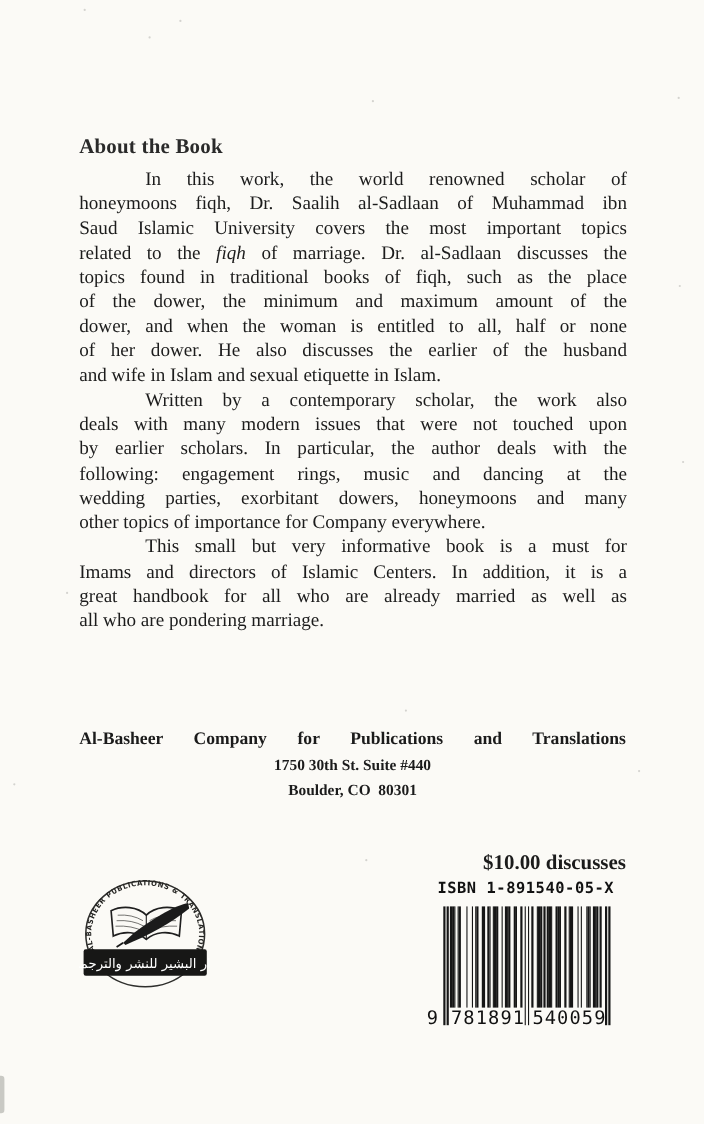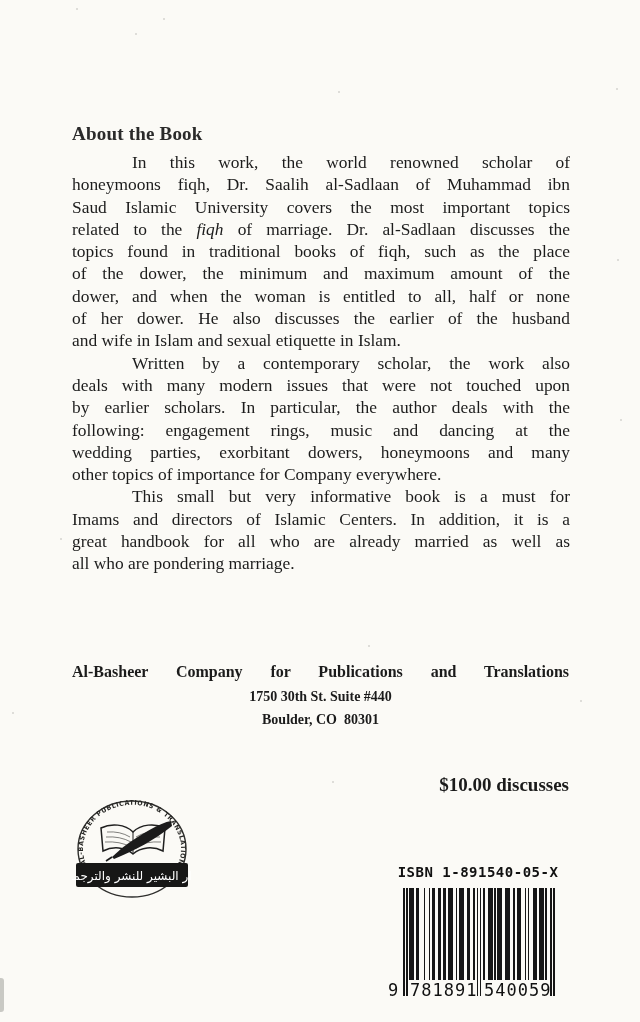--- a/index.html
+++ b/index.html
@@ -28,21 +28,21 @@
   .pub .company { font-size:16px; line-height:26px; text-align:justify; text-align-last:justify; }
   .pub .addr { font-size:14px; line-height:23px;text-align:center; }
   .price {
     position:absolute; left:72px; top:774px; width:497px;
     text-align:right; font-weight:bold; font-size:19px; color:#1b1b1b;
   }
 
   .logo { position:absolute; left:72px; top:799px; width:120px; height:122px; }
 
   .barcode {
-    position:absolute; left:388px; top:862px; width:182px; height:148px;
+    position:absolute; left:388px; top:798px; width:182px; height:148px;
     font-family:"DejaVu Sans Mono",monospace; color:#111;
   }
   .isbn {
     position:absolute; left:8px; top:2px; width:164px; text-align:center;
     font-size:14px; letter-spacing:0.5px; font-weight:bold;
   }
   .bars { position:absolute; left:15px; top:26px; width:154px; height:108px; }
   .bar { position:absolute; top:0; width:1.7px; height:92px; background:#161616; }
   .bar.tall { height:108px; }
   .ean-digit { position:absolute; top:118px; font-size:17px; letter-spacing:1px; }

